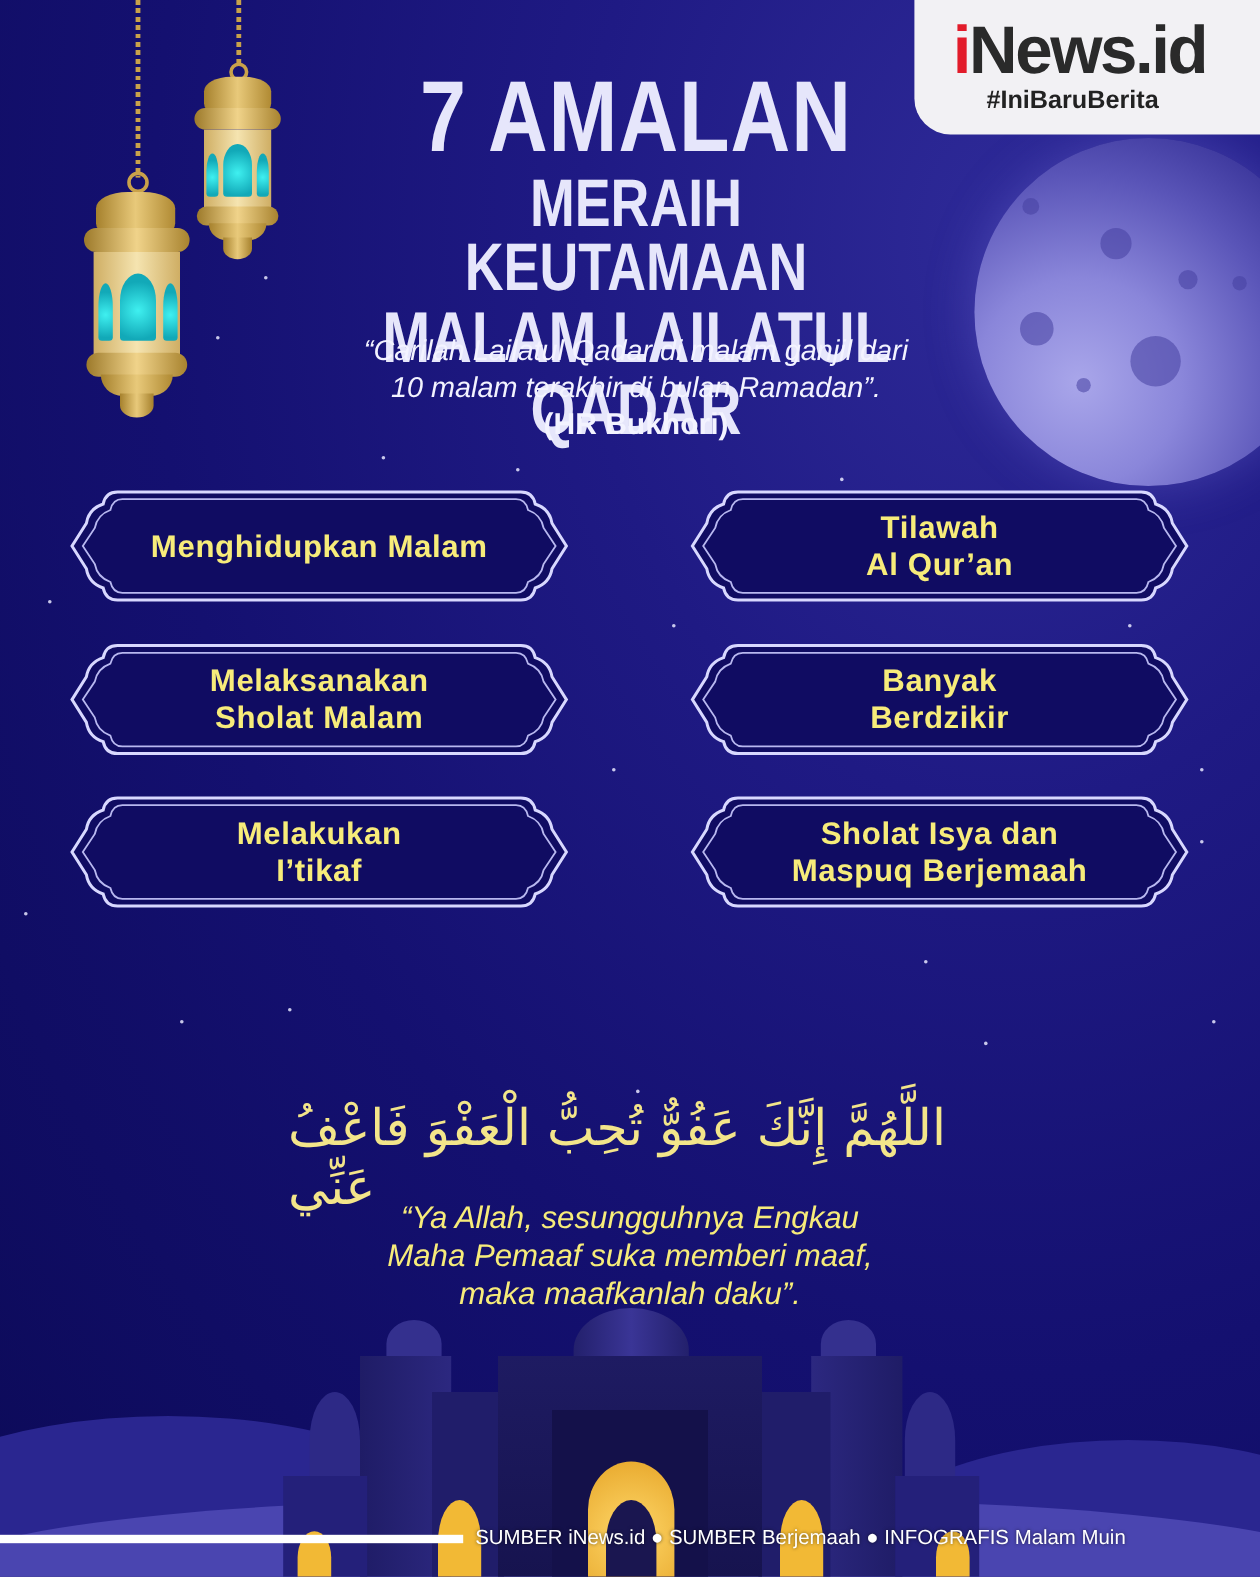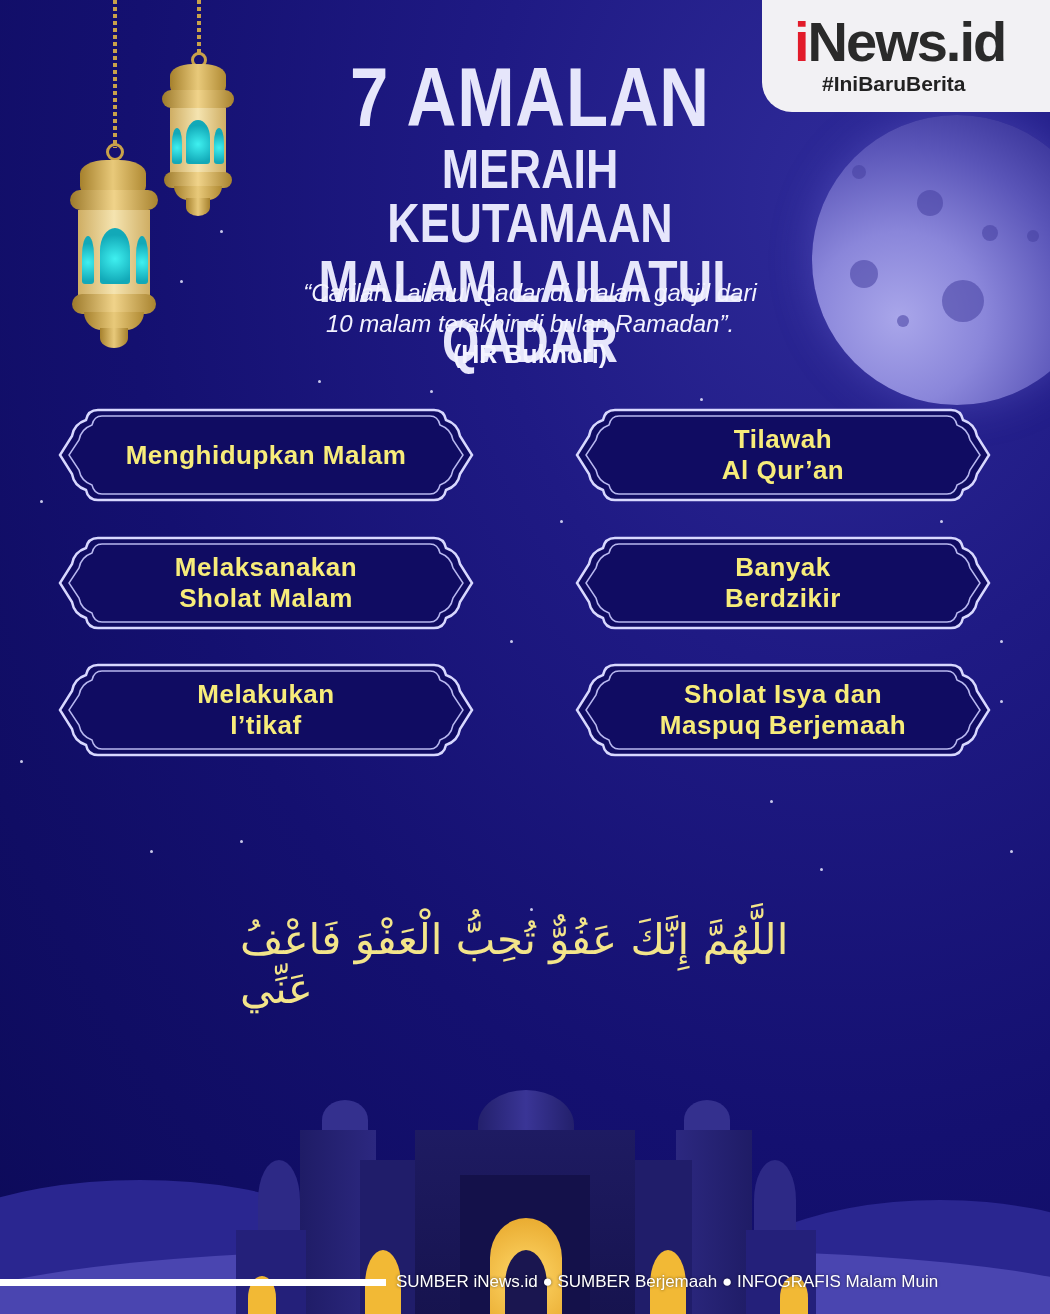--- a/index.html
+++ b/index.html
@@ -214,20 +214,25 @@
     <div class="frame-text">
       <div>
         <div>Sholat Isya dan</div>
         <div>Maspuq Berjemaah</div>
       </div>
     </div>
   </div>
 
 
   <div class="arabic">اللَّهُمَّ إِنَّكَ عَفُوٌّ تُحِبُّ الْعَفْوَ فَاعْفُ عَنِّي</div>
+  <div class="doa">
+    <div>“Ya Allah, sesungguhnya Engkau</div>
+    <div>Maha Pemaaf suka memberi maaf,</div>
+    <div>maka maafkanlah daku”.</div>
+  </div>
 
   <div class="hill" style="left:-120px;top:1180px;width:520px;height:220px;background:#2a2690"></div>
   <div class="hill" style="left:700px;top:1200px;width:480px;height:220px;background:#2a2690"></div>
   <div class="hill" style="left:-60px;top:1250px;width:1200px;height:160px;background:#4a45b0;border-radius:40% 40% 0 0"></div>
 
   <div>
     <div class="mq" style="left:478px;top:1090px;width:96px;height:70px;background:linear-gradient(90deg,#23206c,#3a3596,#23206c);border-radius:50% 50% 0 0"></div>
     <div class="mq" style="left:322px;top:1100px;width:46px;height:40px;background:#34308e;border-radius:50% 50% 0 0"></div>
     <div class="mq" style="left:684px;top:1100px;width:46px;height:40px;background:#34308e;border-radius:50% 50% 0 0"></div>
     <div class="mq" style="left:258px;top:1160px;width:42px;height:80px;background:#2d2986;border-radius:50% 50% 0 0"></div>

